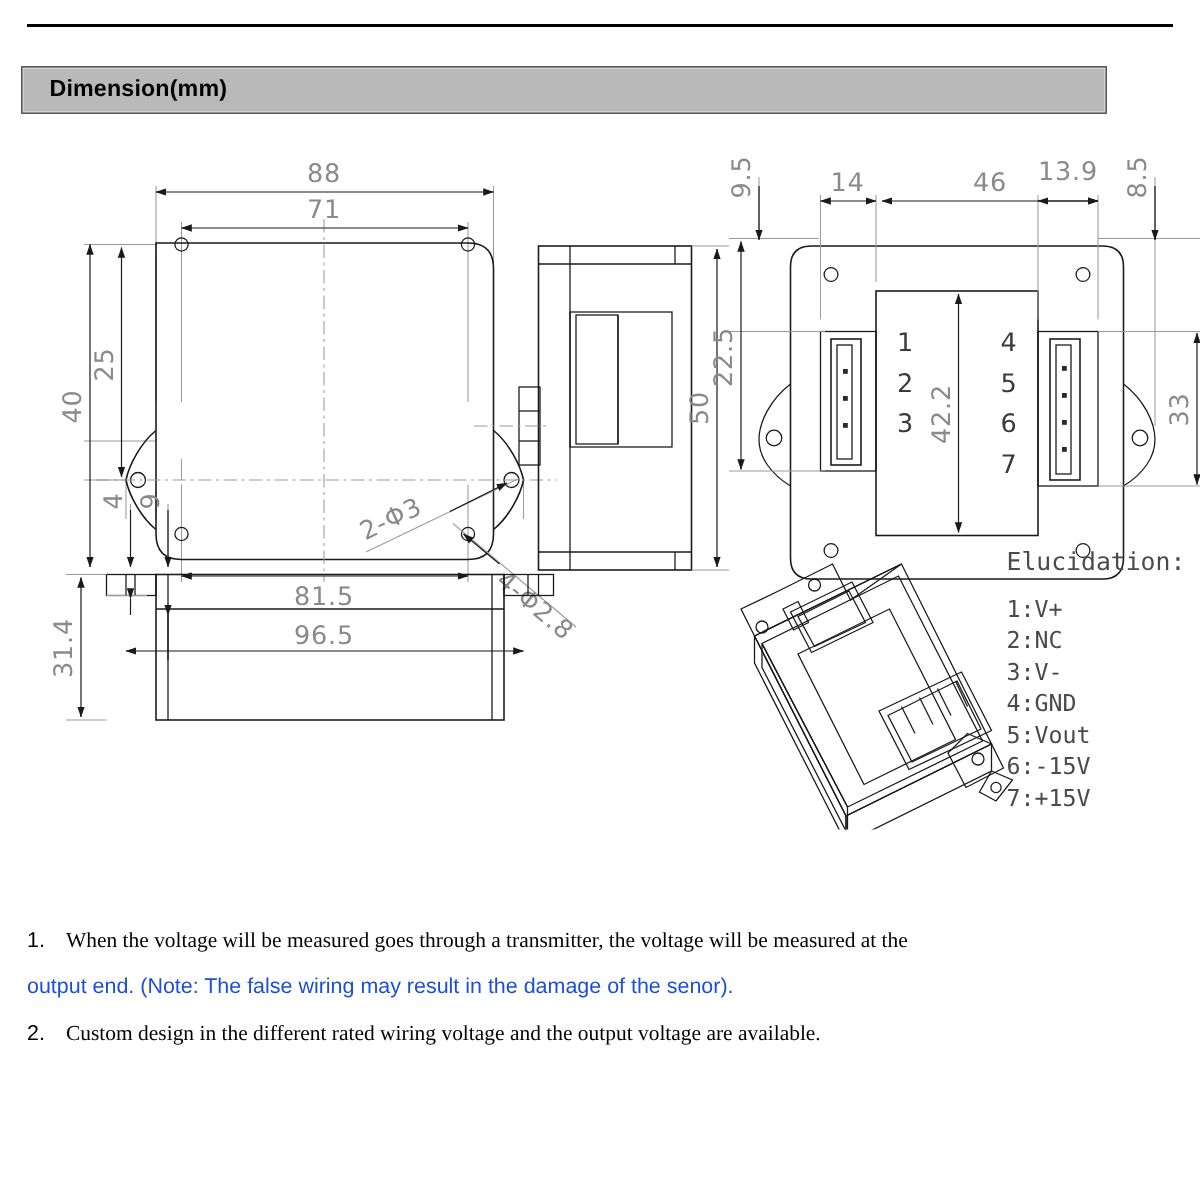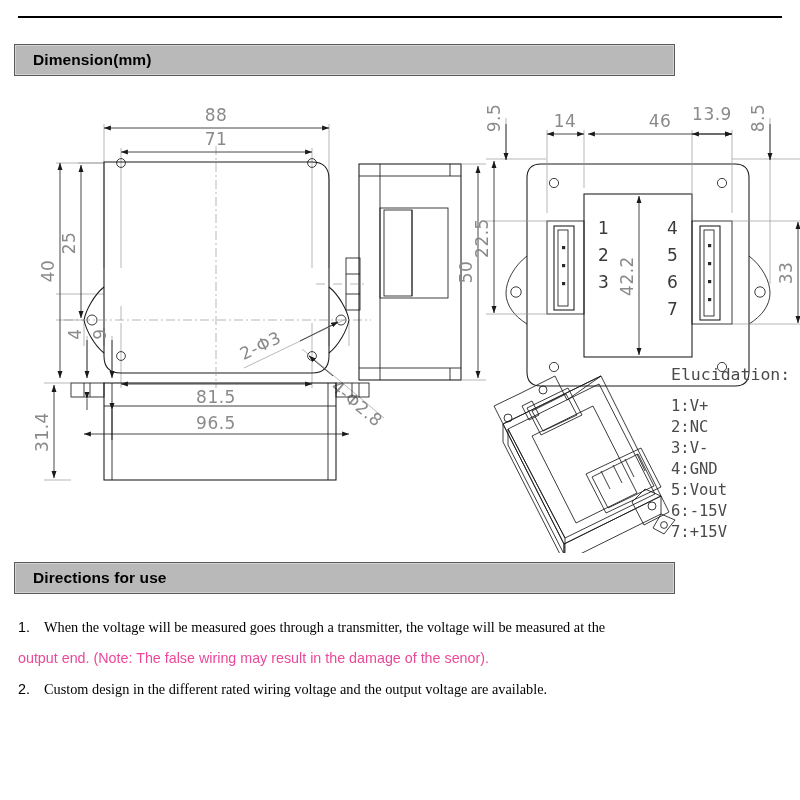--- a/index.html
+++ b/index.html
@@ -15,21 +15,21 @@
   .page{position:relative;width:800px;height:800px;}
 
   
   .top-rule{
     position:absolute;left:18px;top:16px;width:764px;height:0;
     border-top:2.5px solid #000;
   }
 
   
   .section-bar{
-    position:absolute;left:14px;width:661px;height:32px;
+    position:absolute;left:14px;width:724px;height:32px;
     background:#b9b9b9;
     border:1px solid #5b5b5b;
     box-shadow:inset 0 0 0 1px #d2d2d2;
     box-sizing:border-box;
   }
   .section-bar .bar-label{
     position:absolute;left:18px;top:50%;transform:translateY(-50%);
     font-size:15.5px;font-weight:bold;letter-spacing:.1px;
     color:#000;white-space:nowrap;
   }
@@ -45,21 +45,21 @@
   
   .directions{
     position:absolute;left:18px;top:612px;width:766px;
   }
   .dir-item{
     display:flex;align-items:flex-start;
     font-size:14.3px;line-height:31px;color:#000;
   }
   .dir-num{width:26px;flex:none;}
   .dir-text{flex:1;font-family:Liberation Serif, serif;}
-  .dir-cont{font-size:14.3px;line-height:31px;color:#ec4899;}
+  .dir-cont{font-size:14.3px;line-height:31px;color:#1d4ed8;}
 </style>
 </head>
 <body>
 
 <div class="page">
 
   <div class="top-rule"></div>
 
   <div class="section-bar" id="bar-dimension">
     <span class="bar-label">Dimension(mm)</span>
@@ -336,23 +336,20 @@
       <text class="elitem" x="655" y="365">3:V-</text>
       <text class="elitem" x="655" y="386">4:GND</text>
       <text class="elitem" x="655" y="407">5:Vout</text>
       <text class="elitem" x="655" y="428">6:-15V</text>
       <text class="elitem" x="655" y="449">7:+15V</text>
     </g>
 
   </svg>
   </div>
 
-  <div class="section-bar" id="bar-directions">
-    <span class="bar-label">Directions for use</span>
-  </div>
 
   <div class="directions">
     <div class="dir-item">
       <span class="dir-num">1.</span>
       <span class="dir-text">When the voltage will be measured goes through a transmitter, the voltage will be measured at the</span>
     </div>
     <div class="dir-cont">output end.    (Note: The false wiring may result in the damage of the senor).</div>
     <div class="dir-item">
       <span class="dir-num">2.</span>
       <span class="dir-text">Custom design in the different rated wiring voltage and the output voltage are available.</span>

